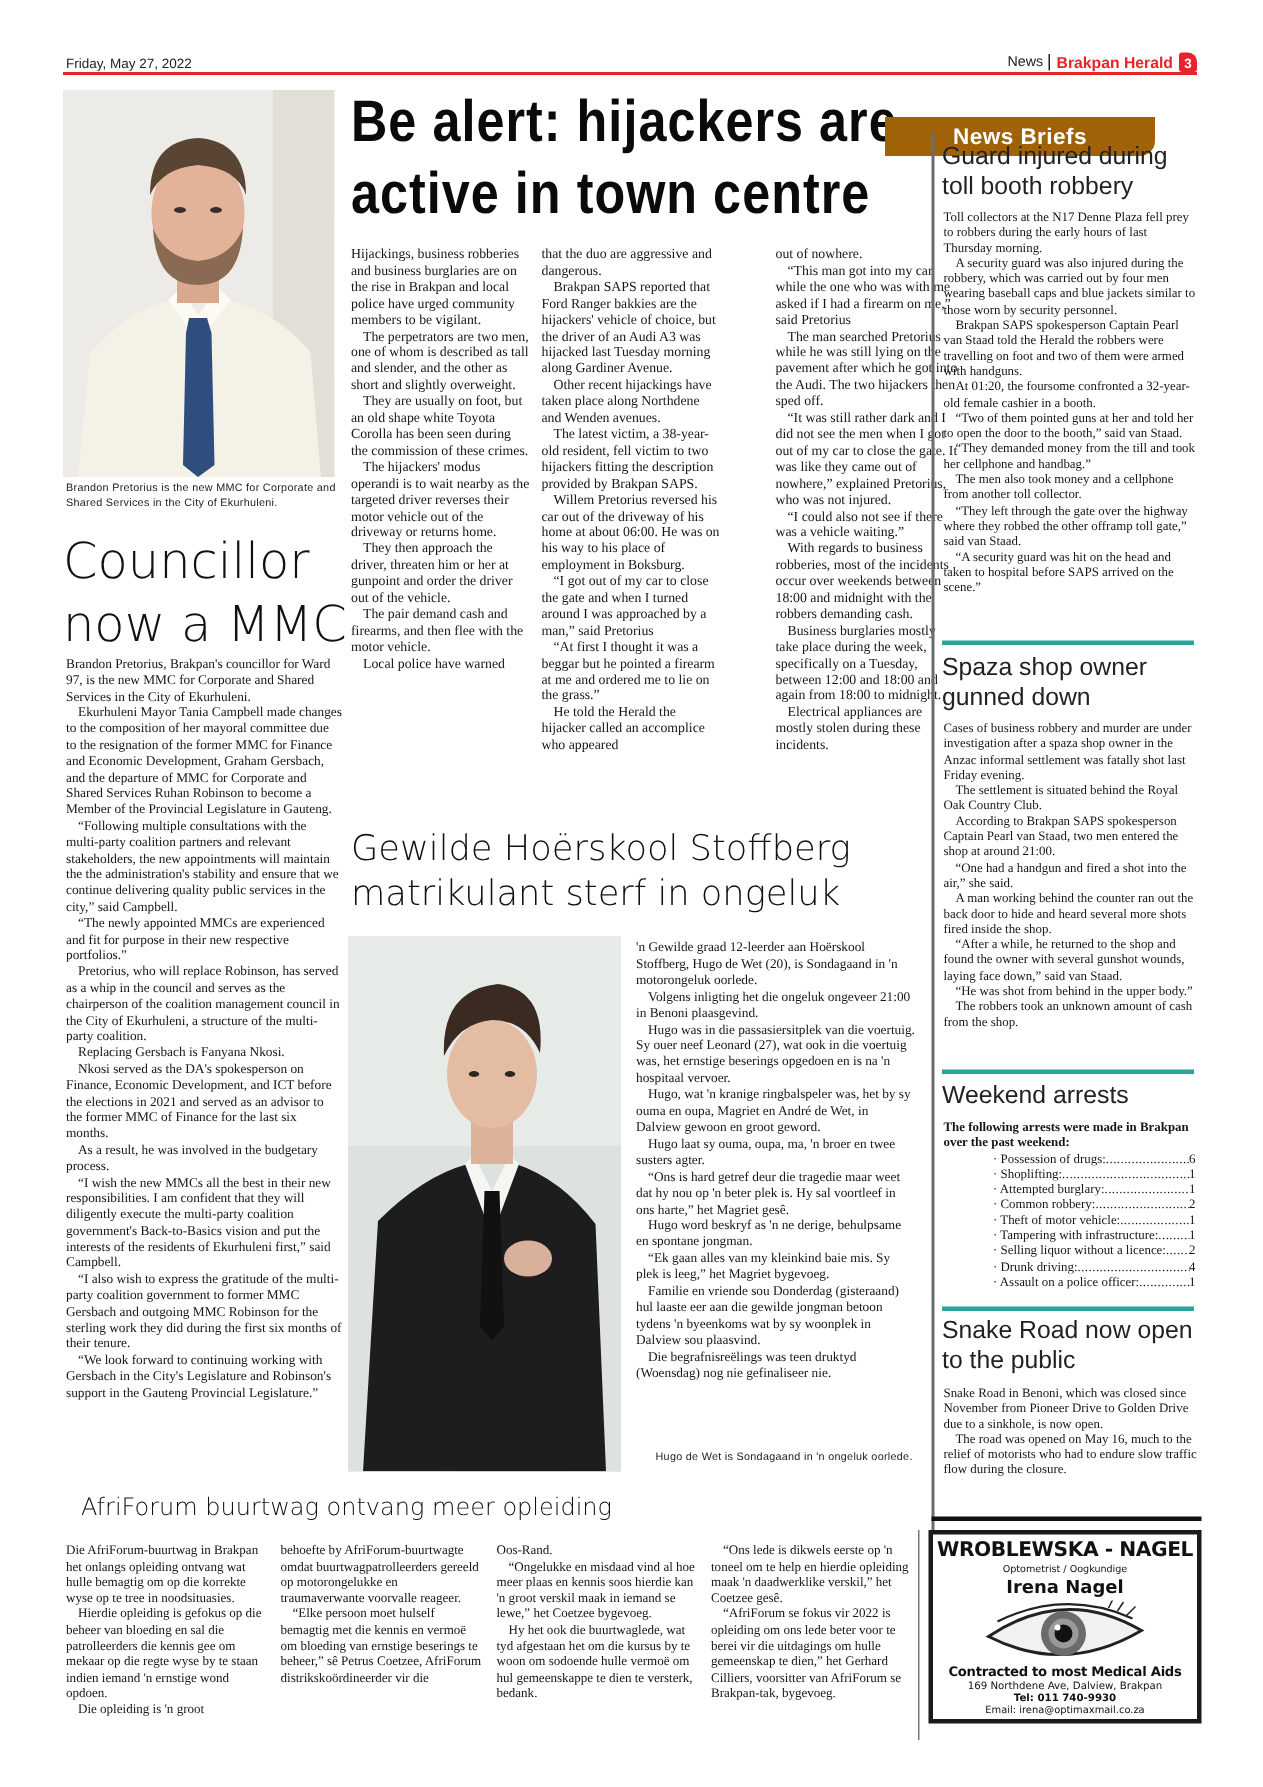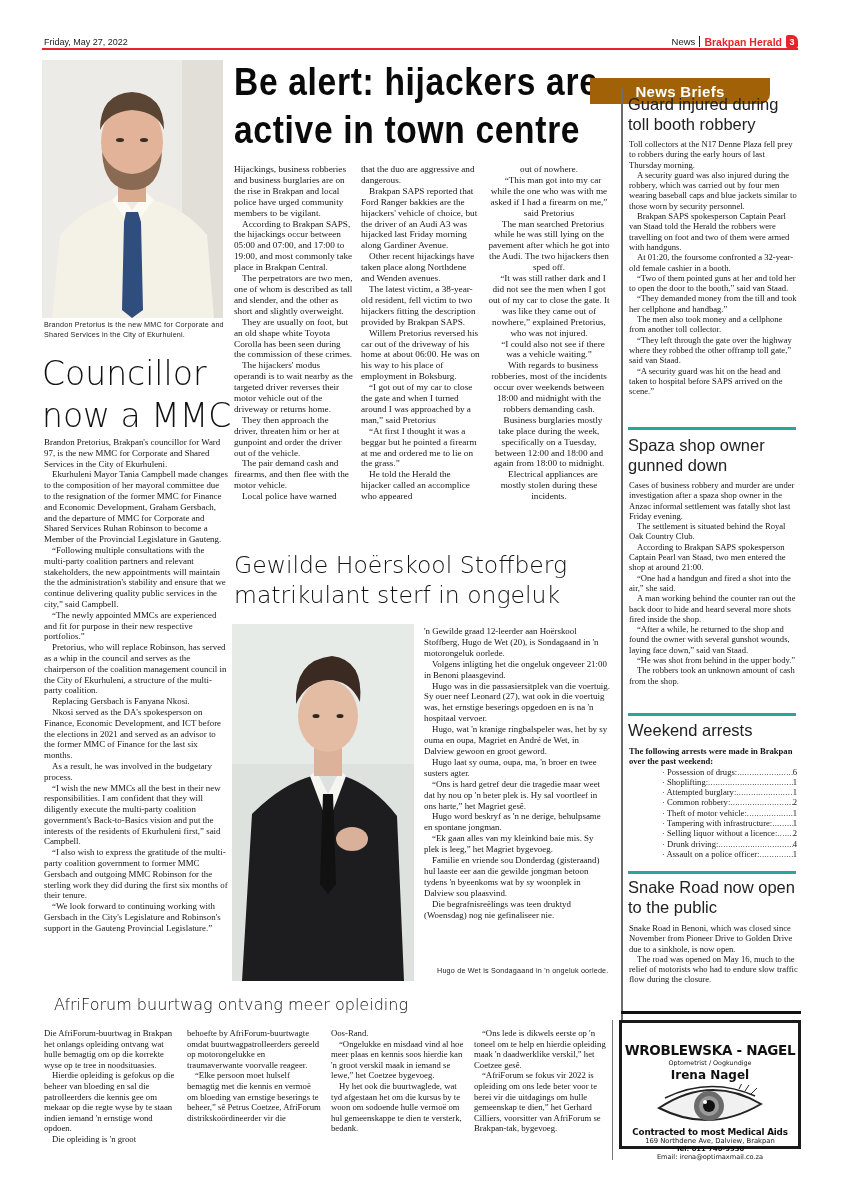--- a/index.html
+++ b/index.html
@@ -41,21 +41,21 @@
   .arrest-row { display: flex; white-space: nowrap; overflow: hidden; margin-left: 33px; }
   .arrest-row .lbl { flex: none; }
   .arrest-row .dots { flex: 1; overflow: hidden; }
   .arrest-row .dots::before { content: "............................................................................................................"; letter-spacing: 0.3px; }
   .arrest-row .val { flex: none; }
 
   .bottom-rule-r { left: 621px; top: 1011px; width: 180px; height: 3px; background: #111; }
 
   
   .ad { left: 619px; top: 1020px; width: 182px; height: 129px; border: 3px solid #1a1a1a; text-align: center; font-family: "DejaVu Sans", sans-serif; background: #fff; }
-  .ad .t1 { font-weight: bold; font-size: 13.5px; margin-top: 19px; letter-spacing: -0.3px; }
+  .ad .t1 { font-weight: bold; font-size: 13.5px; margin-top: 2px; letter-spacing: -0.3px; }
   .ad .t2 { font-size: 6.4px; margin-top: 1px; }
   .ad .t3 { font-weight: bold; font-size: 12px; margin-top: 1px; }
   .ad .eye { margin: 2px auto 0; width: 110px; height: 42px; }
   .ad .t4 { font-weight: bold; font-size: 8.8px; margin-top: 1px; letter-spacing: -0.2px; }
   .ad .t5 { font-size: 6.8px; line-height: 8px; }
   .ad .t6 { font-size: 6.8px; font-weight: bold; line-height: 8px; }
   .ad .t7 { font-size: 6.6px; line-height: 8px; }
 
   
   .photo2 { left: 232px; top: 624px; width: 182px; height: 357px; background: linear-gradient(160deg, #d9dedc 0%, #eceeec 40%, #cfd4d0 100%); overflow: hidden; }
@@ -118,39 +118,38 @@
   <p>“We look forward to continuing working with Gersbach in the City's Legislature and Robinson's support in the Gauteng Provincial Legislature.”</p>
 </div>
 
 <div class="abs h-main">
   <div>Be alert: hijackers are</div>
   <div>active in town centre</div>
 </div>
 
 <div class="abs col" style="left:234px; top:164px; width:120px;">
   <p class="first">Hijackings, business robberies and business burglaries are on the rise in Brakpan and local police have urged community members to be vigilant.</p>
-  <p>According to Brakpan SAPS, the hijackings occur between 05:00 and 07:00, and 17:00 to 19:00, and most commonly take place in Brakpan Central.</p>
   <p>The perpetrators are two men, one of whom is described as tall and slender, and the other as short and slightly overweight.</p>
   <p>They are usually on foot, but an old shape white Toyota Corolla has been seen during the commission of these crimes.</p>
   <p>The hijackers' modus operandi is to wait nearby as the targeted driver reverses their motor vehicle out of the driveway or returns home.</p>
   <p>They then approach the driver, threaten him or her at gunpoint and order the driver out of the vehicle.</p>
   <p>The pair demand cash and firearms, and then flee with the motor vehicle.</p>
   <p>Local police have warned</p>
 </div>
 <div class="abs col" style="left:361px; top:164px; width:120px;">
   <p class="first">that the duo are aggressive and dangerous.</p>
-  <p>Brakpan SAPS reported that Ford Ranger bakkies are the hijackers' vehicle of choice, but the driver of an Audi A3 was hijacked last Friday morning along Gardiner Avenue.</p>
+  <p>Brakpan SAPS reported that Ford Ranger bakkies are the hijackers' vehicle of choice, but the driver of an Audi A3 was hijacked last Tuesday morning along Gardiner Avenue.</p>
   <p>Other recent hijackings have taken place along Northdene and Wenden avenues.</p>
   <p>The latest victim, a 38-year-old resident, fell victim to two hijackers fitting the description provided by Brakpan SAPS.</p>
   <p>Willem Pretorius reversed his car out of the driveway of his home at about 06:00. He was on his way to his place of employment in Boksburg.</p>
   <p>“I got out of my car to close the gate and when I turned around I was approached by a man,” said Pretorius</p>
   <p>“At first I thought it was a beggar but he pointed a firearm at me and ordered me to lie on the grass.”</p>
   <p>He told the Herald the hijacker called an accomplice who appeared</p>
 </div>
-<div class="abs col" style="left:488px; top:164px; width:122px;text-align:center;">
+<div class="abs col" style="left:517px; top:164px; width:122px;">
   <p class="first">out of nowhere.</p>
   <p>“This man got into my car while the one who was with me asked if I had a firearm on me,” said Pretorius</p>
   <p>The man searched Pretorius while he was still lying on the pavement after which he got into the Audi. The two hijackers then sped off.</p>
   <p>“It was still rather dark and I did not see the men when I got out of my car to close the gate. It was like they came out of nowhere,” explained Pretorius, who was not injured.</p>
   <p>“I could also not see if there was a vehicle waiting.”</p>
   <p>With regards to business robberies, most of the incidents occur over weekends between 18:00 and midnight with the robbers demanding cash.</p>
   <p>Business burglaries mostly take place during the week, specifically on a Tuesday, between 12:00 and 18:00 and again from 18:00 to midnight.</p>
   <p>Electrical appliances are mostly stolen during these incidents.</p>
 </div>
 

